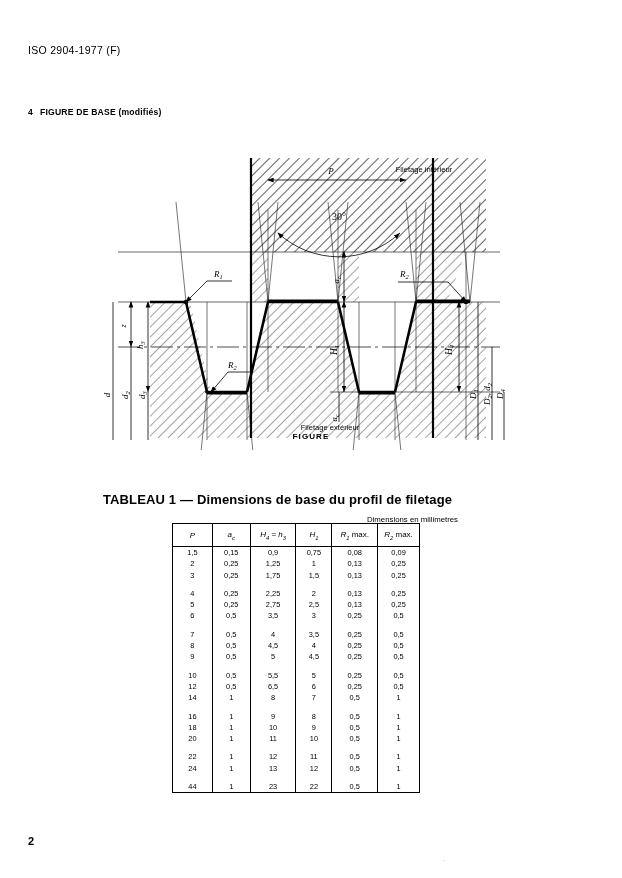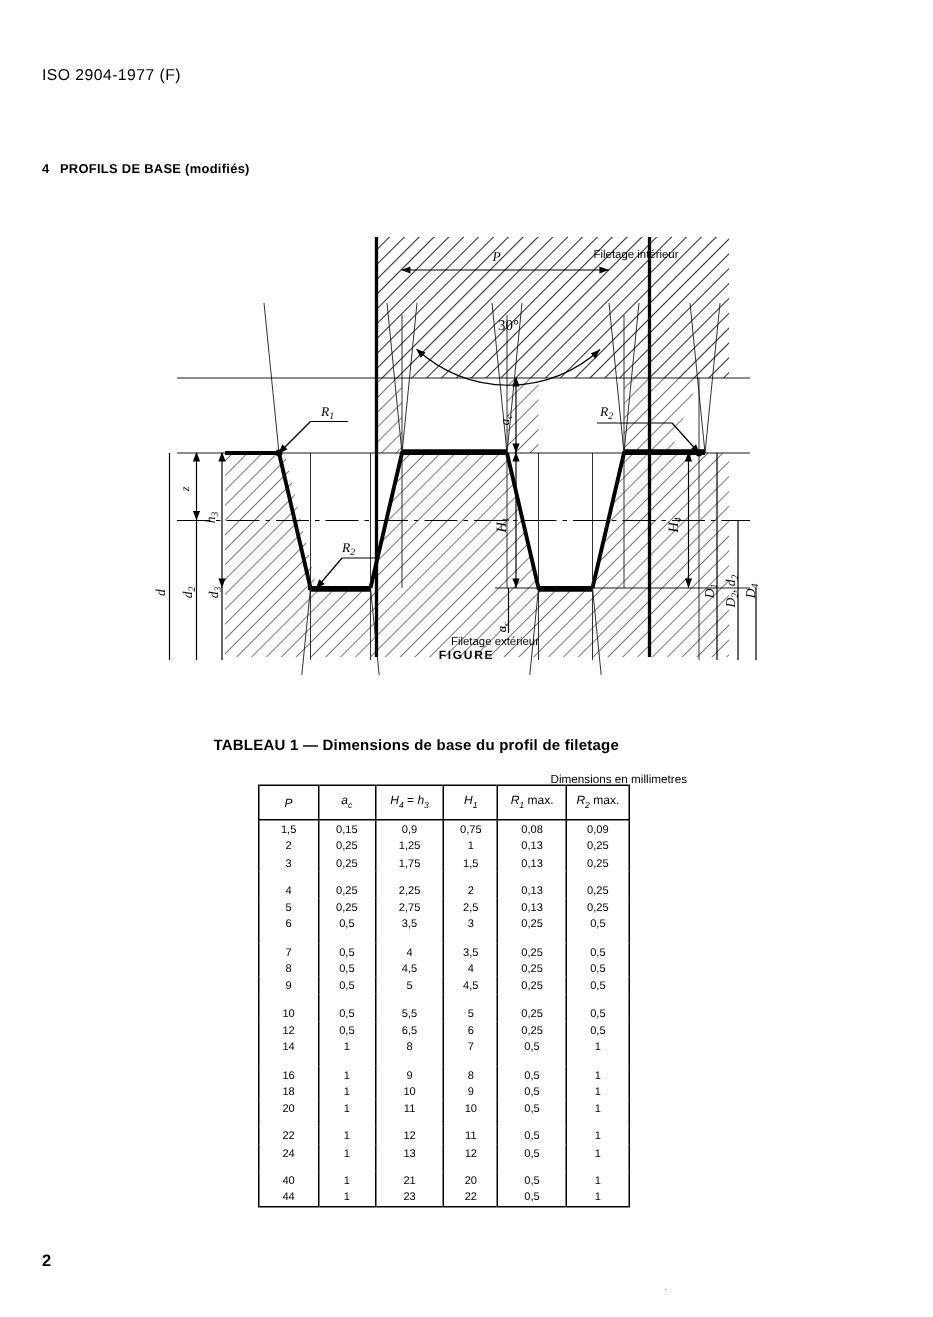--- a/index.html
+++ b/index.html
@@ -29,21 +29,21 @@
   #figure-area{position:absolute;left:0;top:140px;width:622px;height:310px;}
   #figure-svg{display:block;}
   #figure-caption{
     position:absolute;left:0;top:432px;width:622px;
     text-align:center;font-size:8px;font-weight:bold;letter-spacing:1.1px;
   }
 
   
   #table-caption{
     position:absolute;left:0;top:492px;width:555px;
-    text-align:center;font-size:10px;font-weight:bold;letter-spacing:.15px;
+    text-align:center;font-size:13px;font-weight:bold;letter-spacing:.15px;
   }
   #units-note{
     position:absolute;left:0;top:515px;width:458px;
     text-align:right;font-size:7.8px;
   }
   #dim-table{
     position:absolute;left:172px;top:523px;
     width:248px;
     border-collapse:collapse;
     font-size:7.4px;
@@ -82,21 +82,21 @@
   }
 </style>
 </head>
 <body>
 
 <div class="page">
 
   <div id="doc-ref">ISO 2904-1977 (F)</div>
 
   <div id="section-heading">
-    <span class="num">4</span><span>PROFILS DE BASE (modifiés)</span>
+    <span class="num">4</span><span>FIGURE DE BASE (modifiés)</span>
   </div>
 
   <div id="figure-area">
     <svg id="figure-svg" width="622" height="310" viewBox="0 0 622 310">
       <defs>
         <pattern id="hatchA" width="7" height="7" patternTransform="rotate(45)" patternUnits="userSpaceOnUse">
           <line x1="0" y1="0" x2="0" y2="7" stroke="#1a1a1a" stroke-width="0.8"></line>
         </pattern>
         <marker id="arwE" markerWidth="9" markerHeight="9" refX="8" refY="3" orient="auto">
           <path d="M0,0 L8,3 L0,6 z" fill="#000"></path>
@@ -454,28 +454,20 @@
         </tr>
         <tr class="spacer">
           <td>&nbsp;</td>
           <td>&nbsp;</td>
           <td>&nbsp;</td>
           <td>&nbsp;</td>
           <td>&nbsp;</td>
           <td>&nbsp;</td>
         </tr>
         <tr>
-          <td>40</td>
-          <td>1</td>
-          <td>21</td>
-          <td>20</td>
-          <td>0,5</td>
-          <td>1</td>
-        </tr>
-        <tr>
           <td>44</td>
           <td>1</td>
           <td>23</td>
           <td>22</td>
           <td>0,5</td>
           <td>1</td>
         </tr>
       </tbody>
   </table>
 

